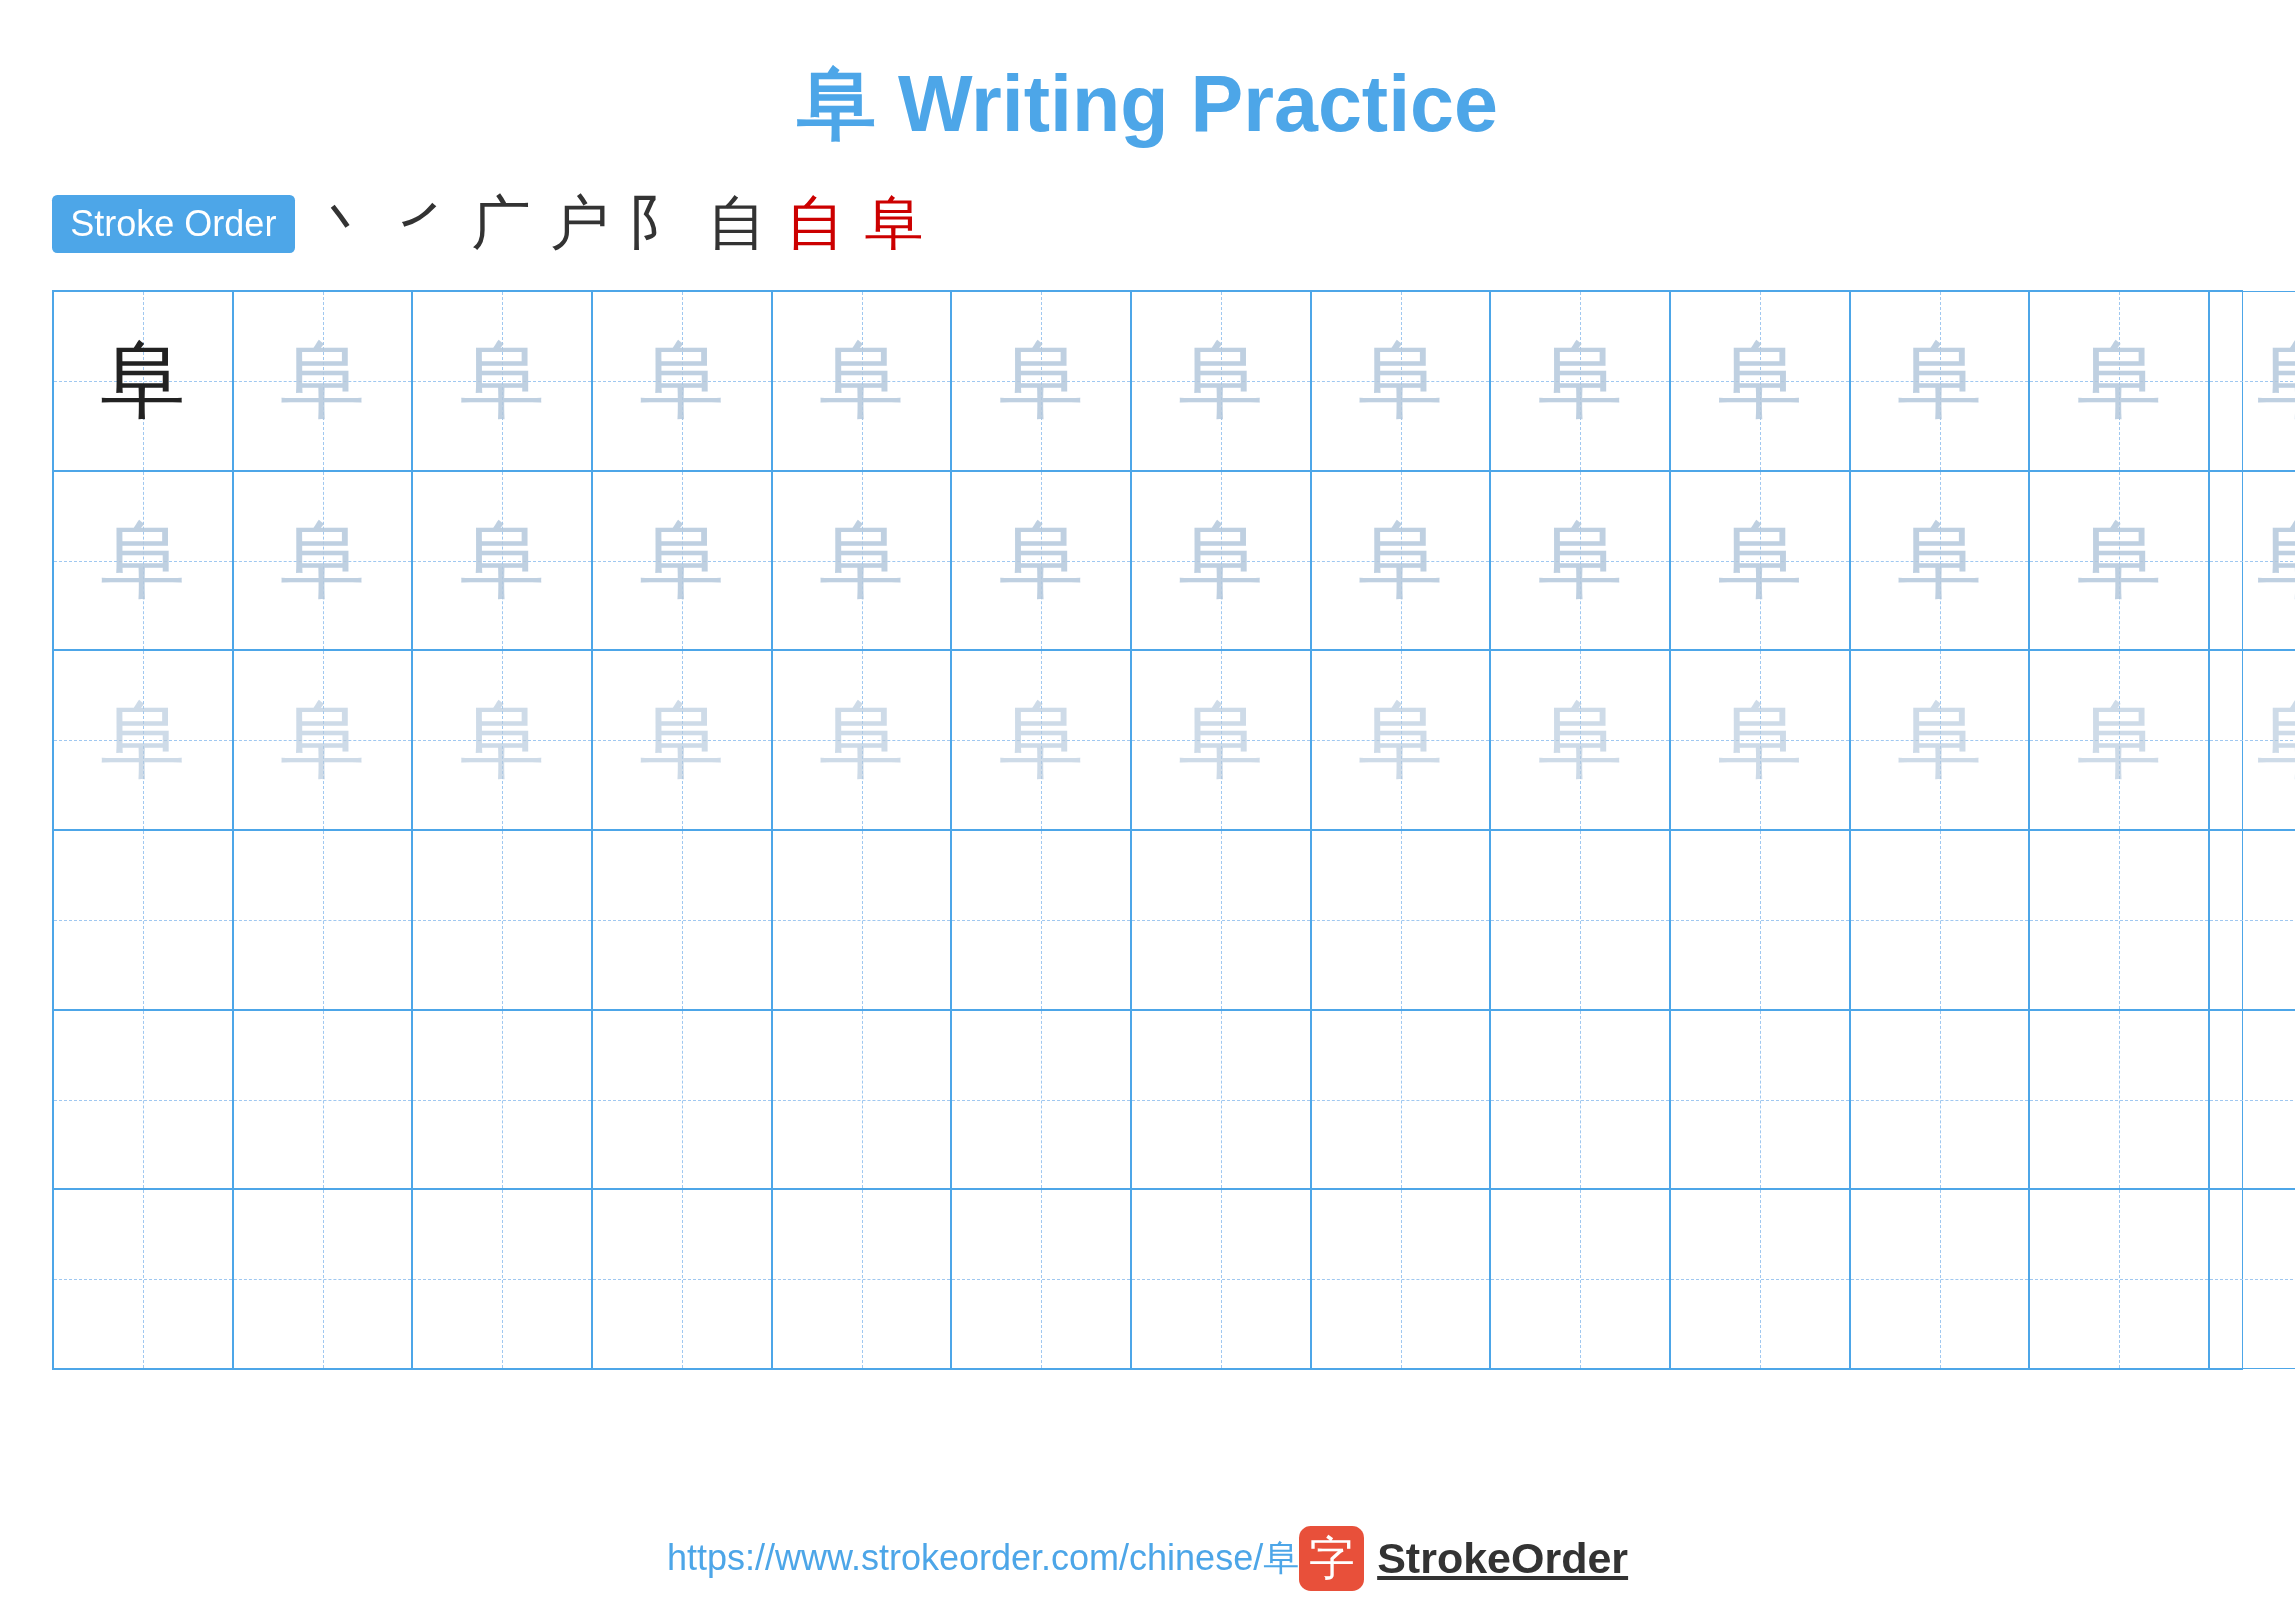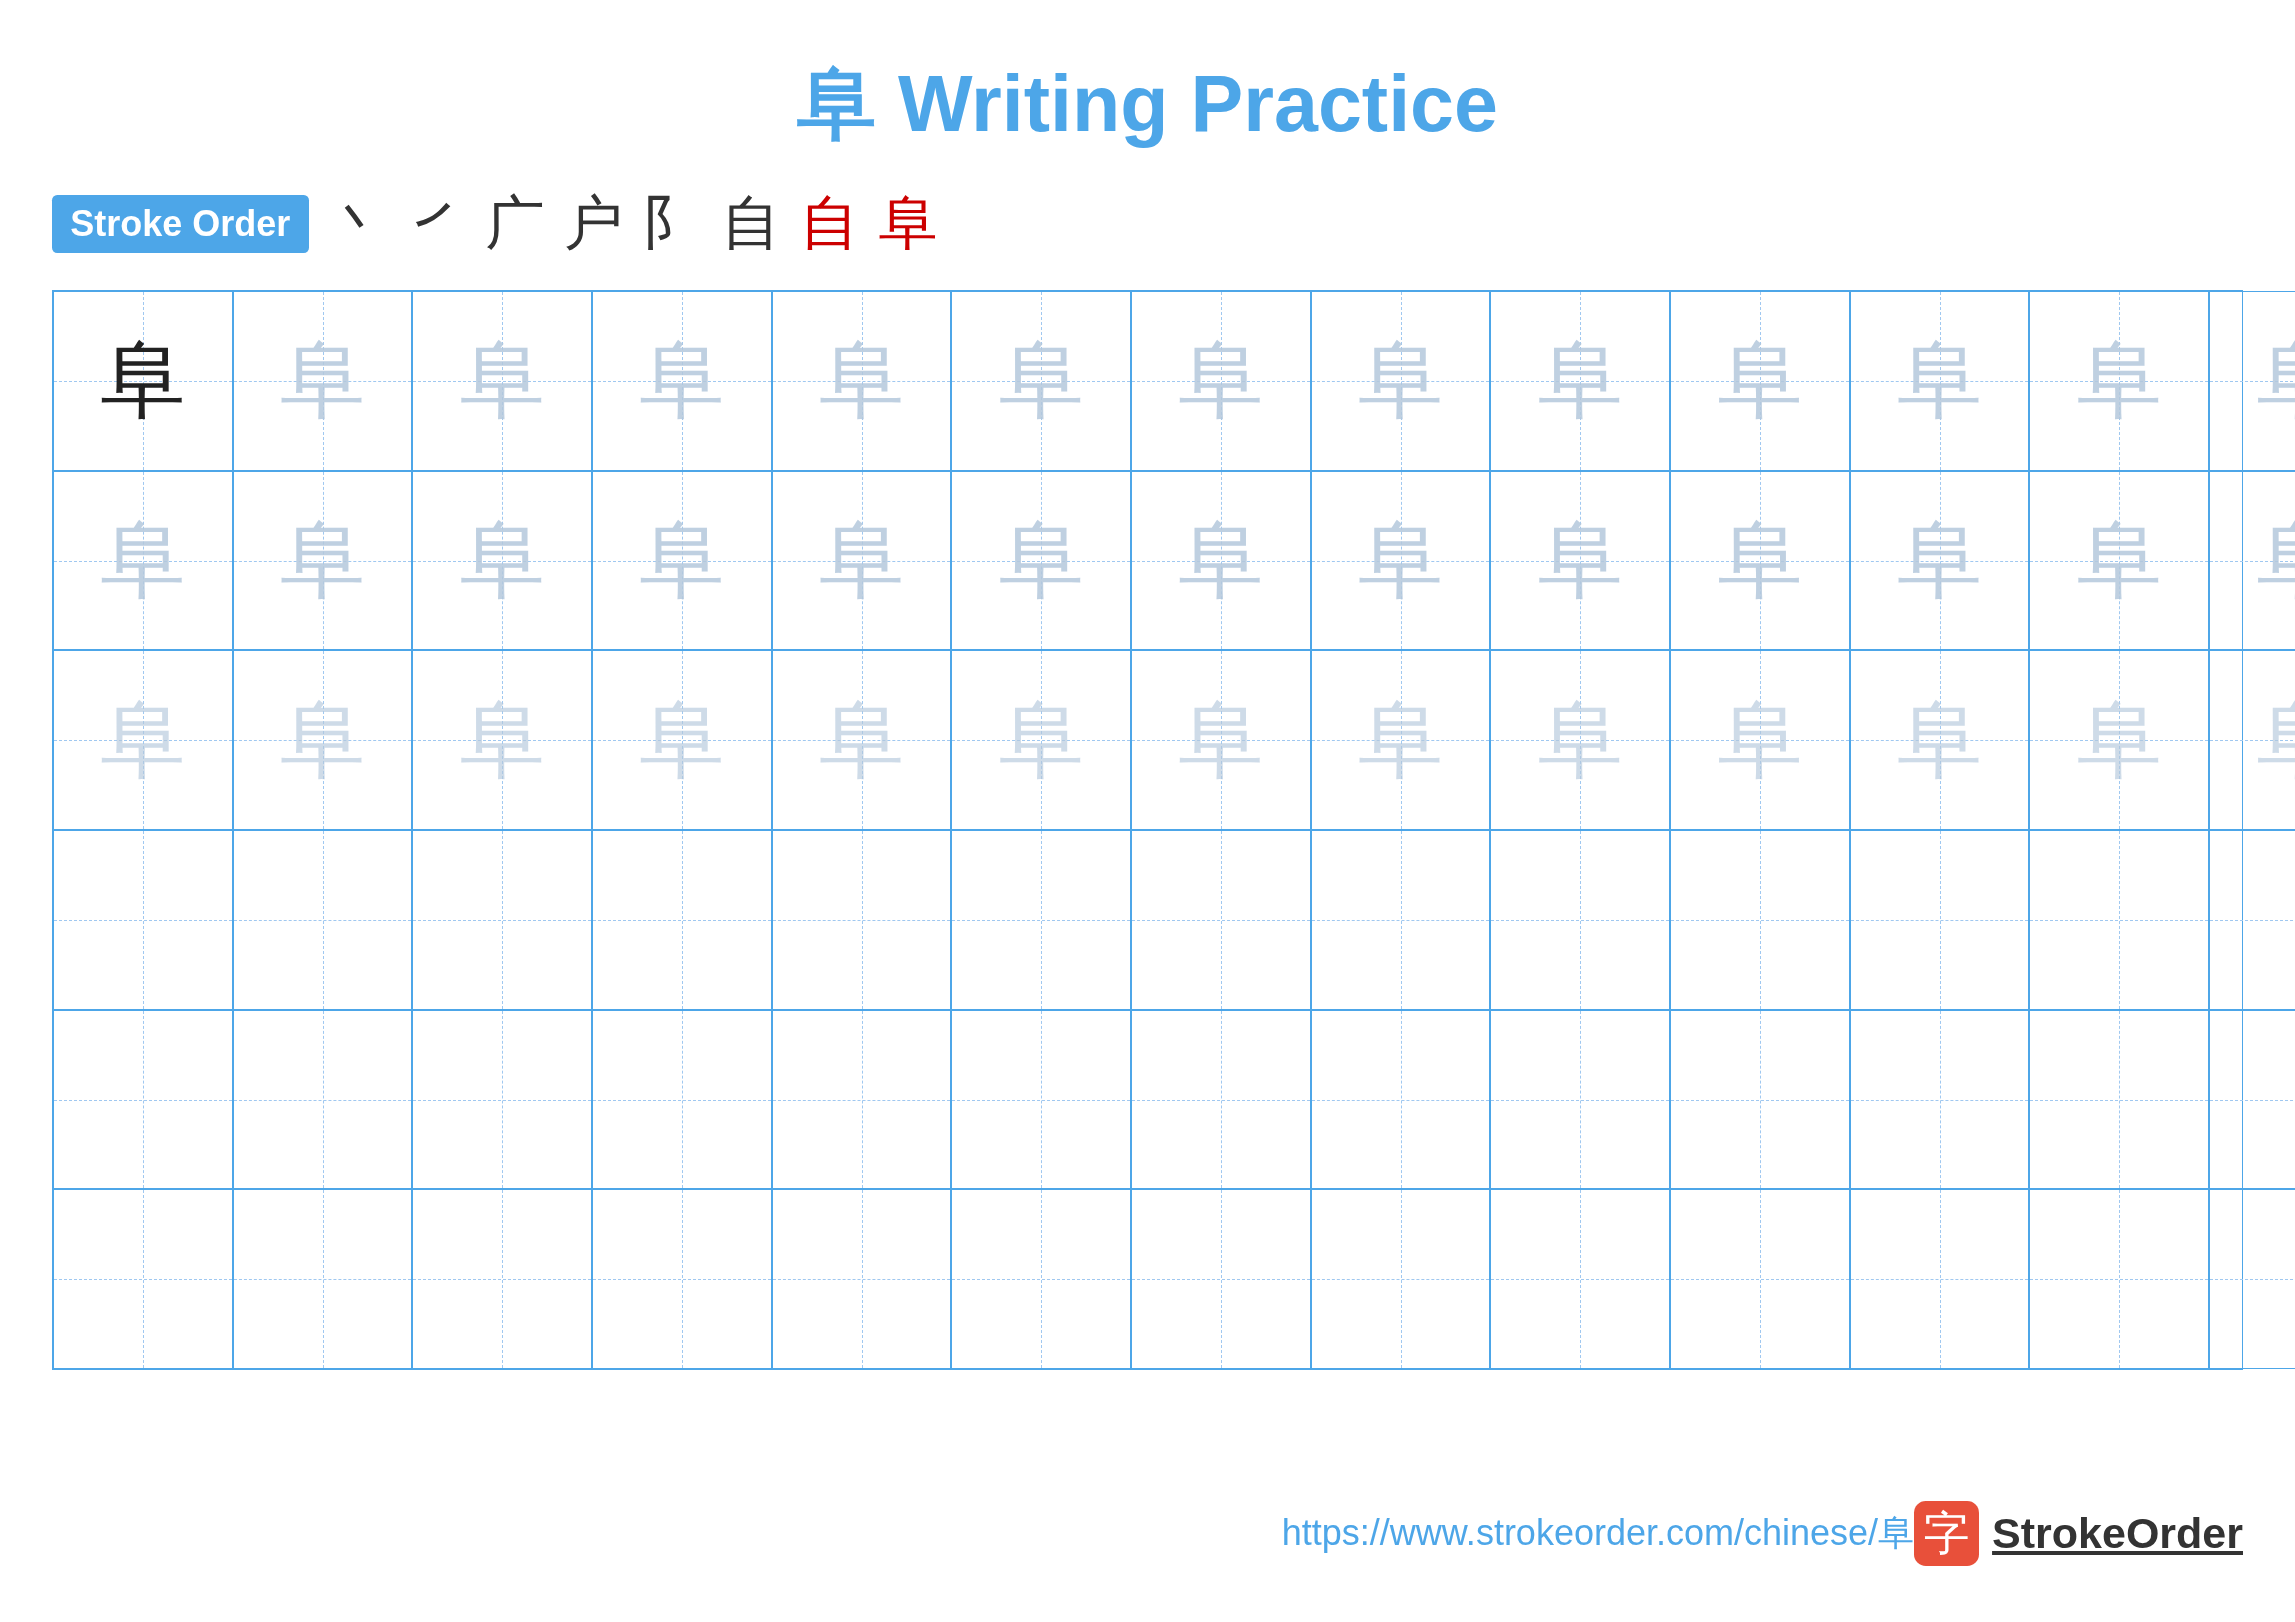--- a/index.html
+++ b/index.html
@@ -30,21 +30,21 @@
       align-items: center;
       padding-left: 52px;
       margin-bottom: 26px;
       gap: 19.6px;
     }
 
     .stroke-order-badge {
       background-color: #4da6e8;
       color: white;
       font-size: 36px;
-      font-weight: bold;
+      font-weight: normal;
       padding: 7.9px 18.3px;
       border-radius: 5.2px;
     }
 
     .stroke-step {
       font-size: 59px;
       color: #333;
       font-family: 'SimSun', 'STSong', serif;
     }
 
@@ -105,27 +105,27 @@
     .char-light1 {
       color: rgba(180, 200, 220, 0.85);
     }
 
     .char-light2 {
       color: rgba(180, 200, 220, 0.65);
     }
 
     .footer {
       position: absolute;
-      bottom: 56px;
+      bottom: 31px;
       left: 0;
       right: 0;
       display: flex;
       align-items: center;
-      justify-content: flex-end;
-      padding: 0 52px;
+      justify-content: center;
+      padding: 0 70px;
     }
 
     .footer-url {
       font-size: 36px;
       color: #4da6e8;
     }
 
     .footer-logo {
       display: flex;
       align-items: center;

